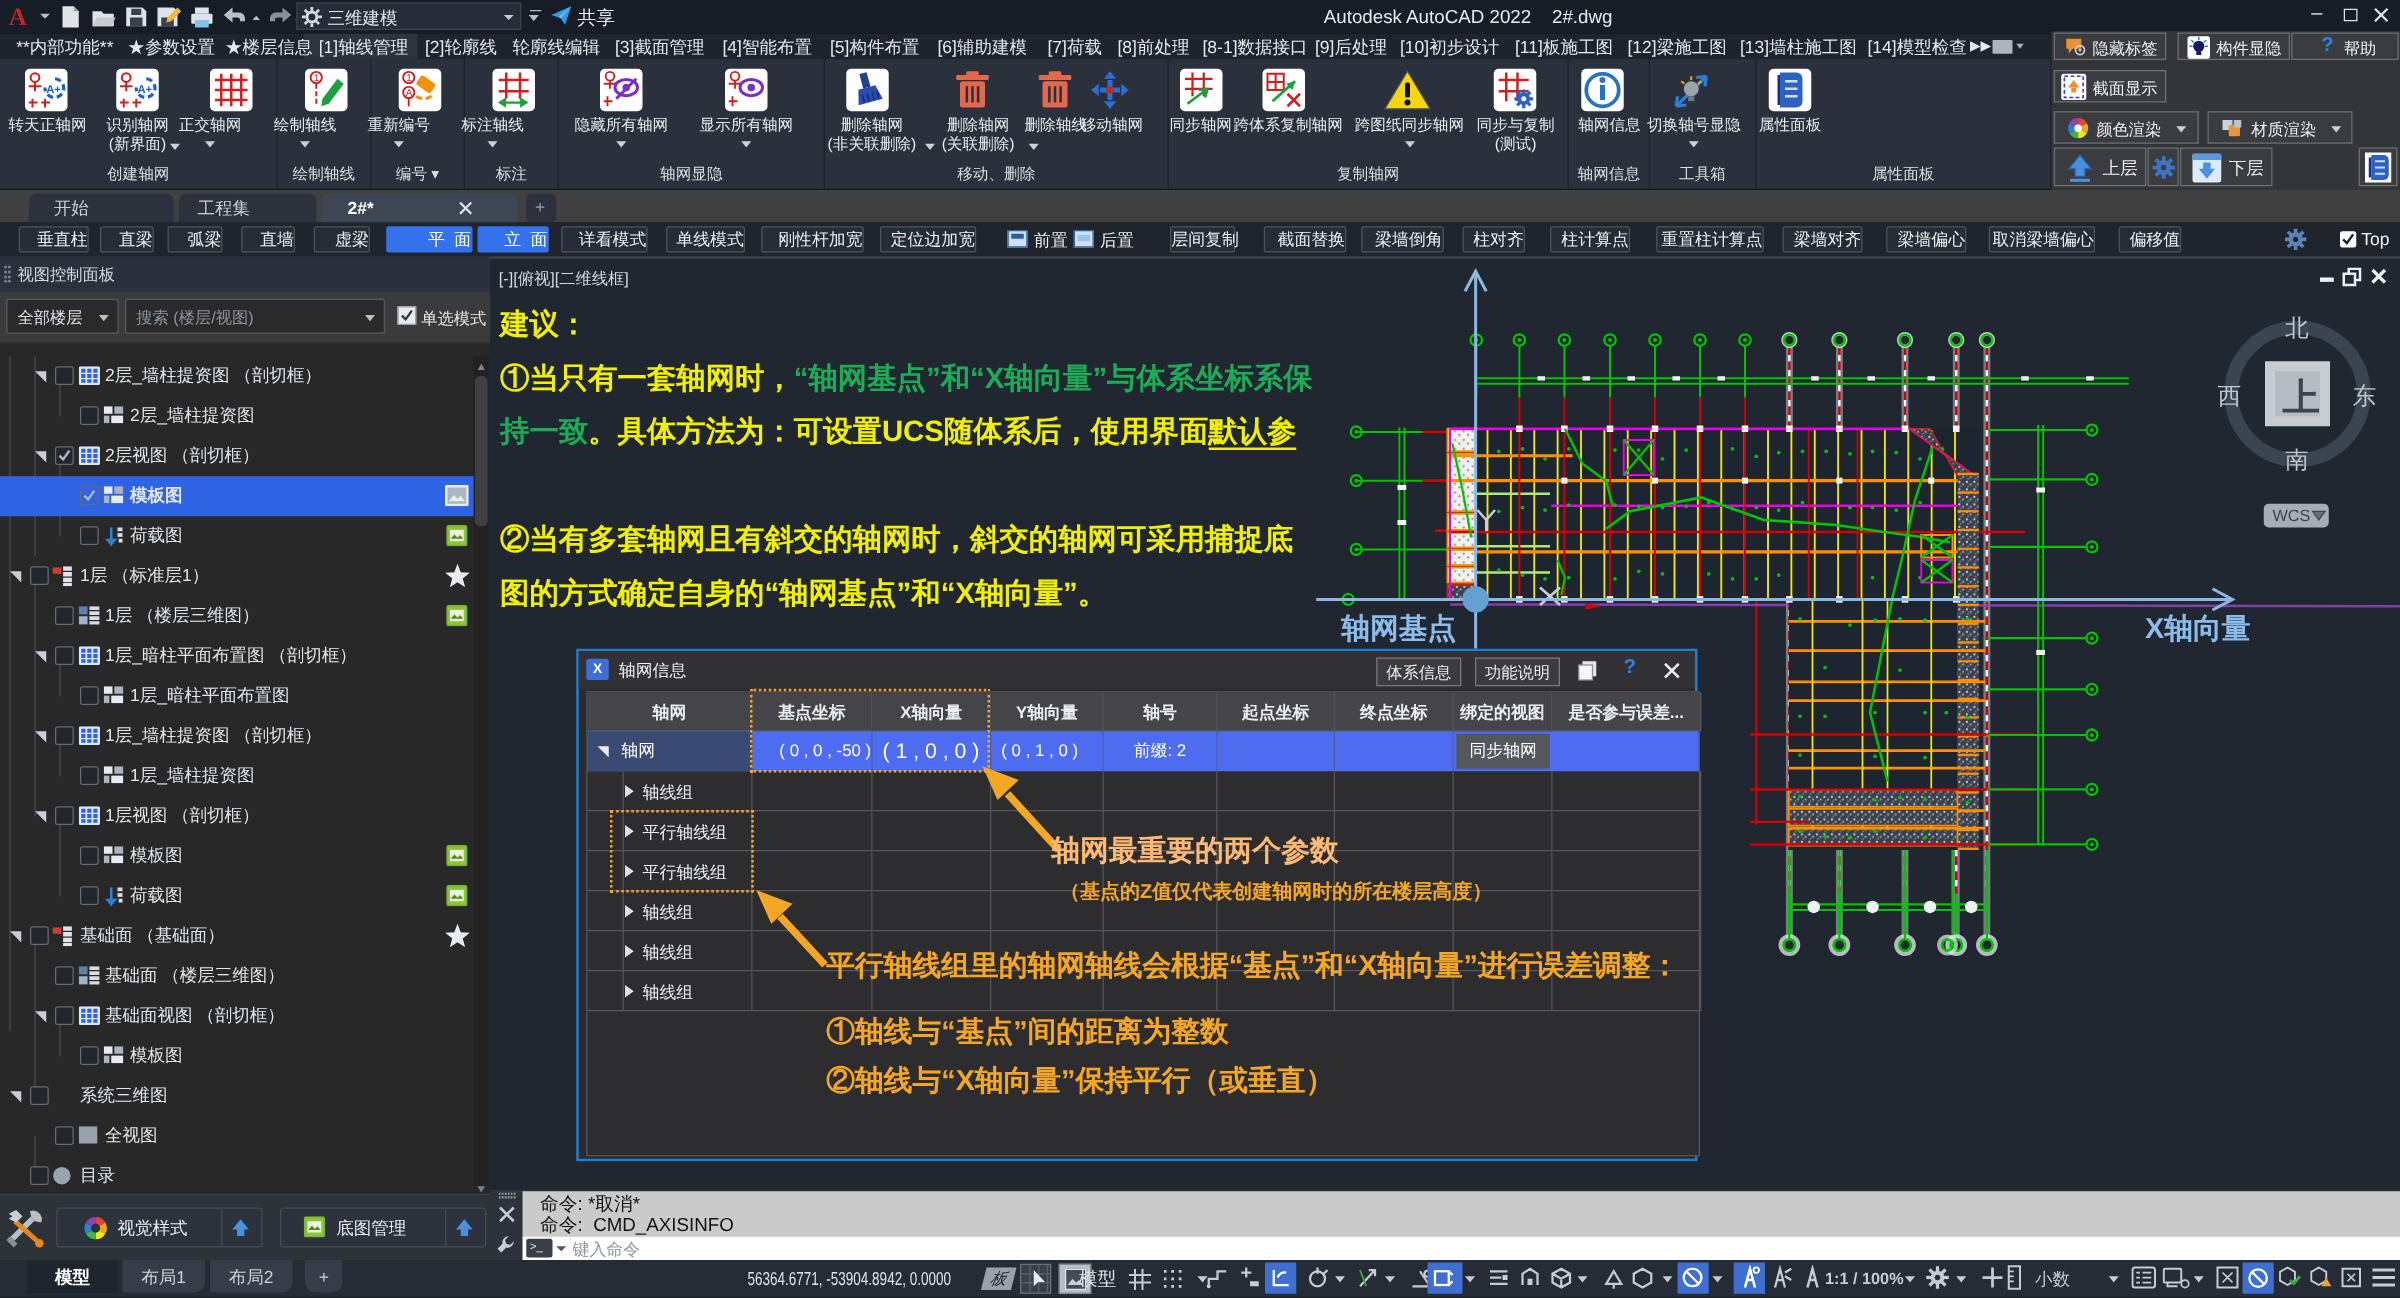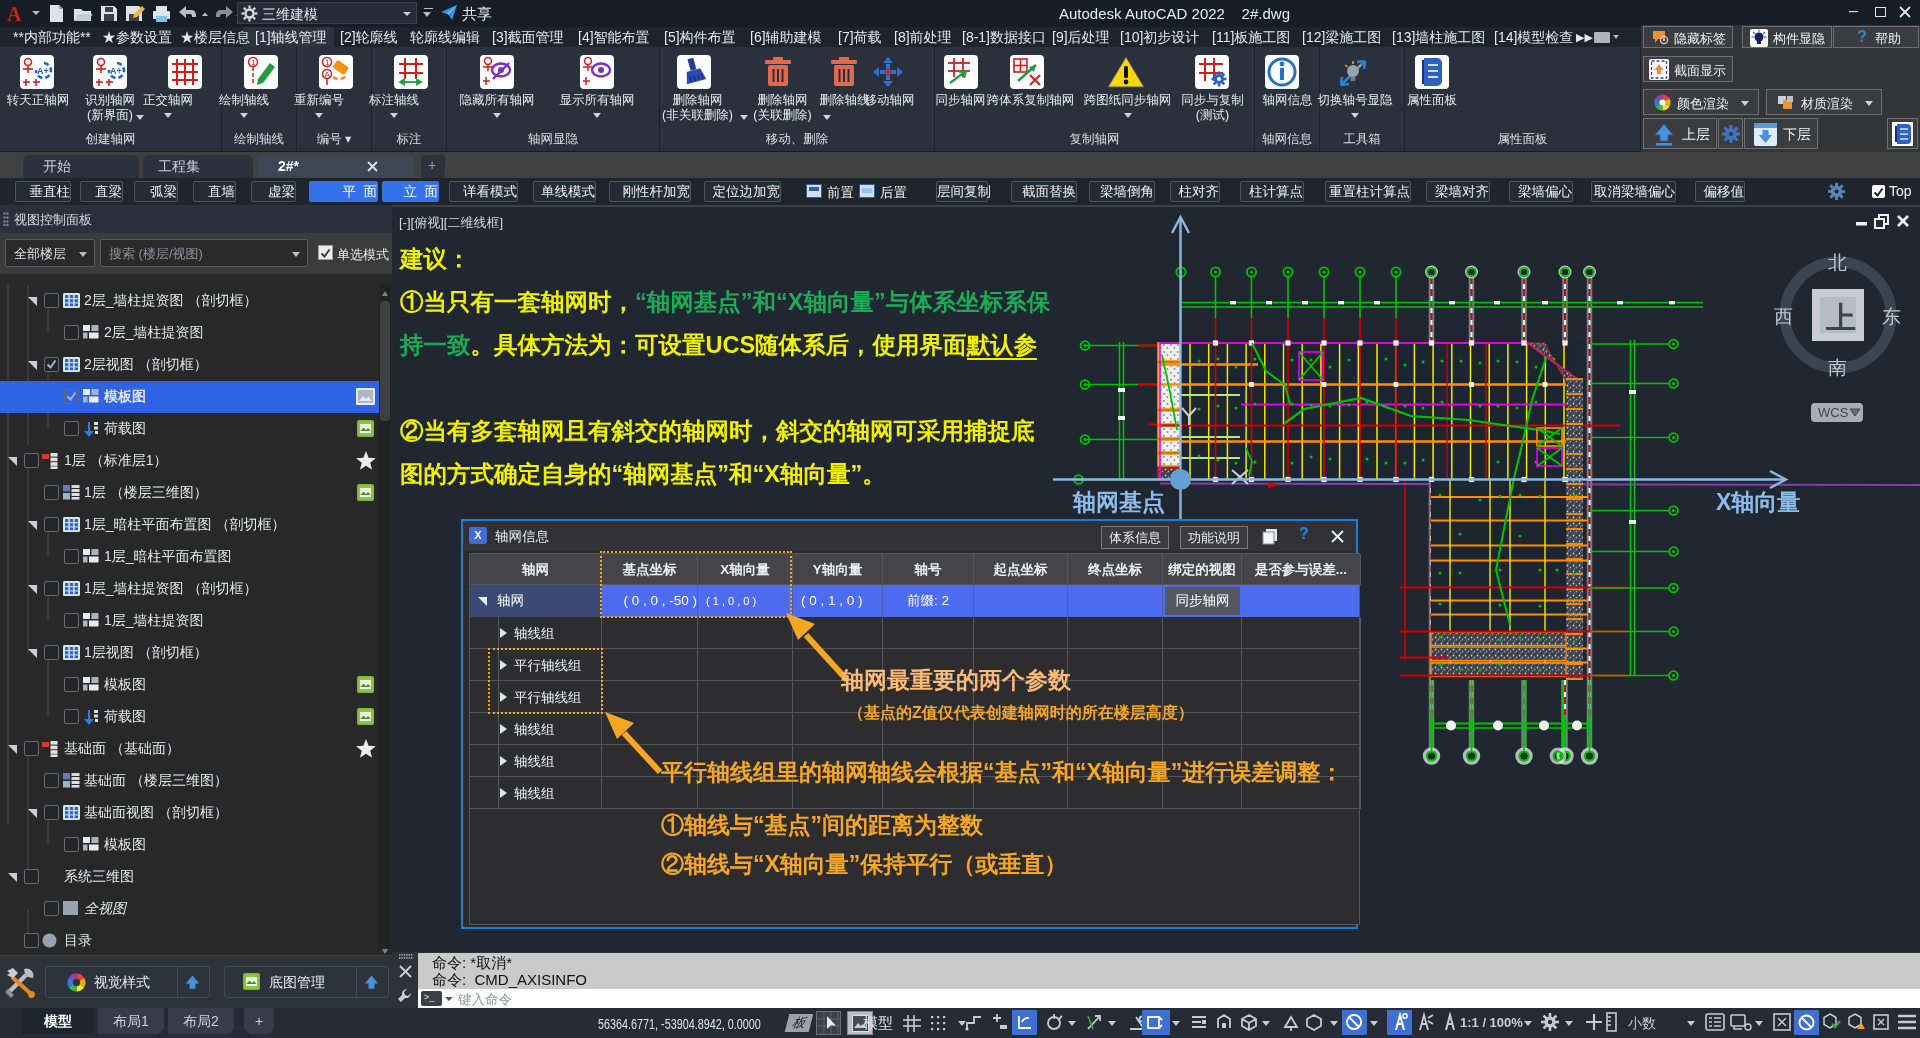--- a/index.html
+++ b/index.html
@@ -910,21 +910,21 @@
         <div class="trow" style="top:576px;width:379px">
           <div class="exp" style="left:8px"></div>
           <div class="cb" style="left:24px;background:#22262d"></div>
           <span class="lb" style="left:64px;">系统三维图</span>
         </div>
         <div class="trow" style="top:608px;width:379px">
           <div class="cb" style="left:44px;background:#22262d"></div>
           <div class="abs" style="left:63px;top:8px"><svg width="15" height="14" viewBox="0 0 15 14">
               <rect x="0" y="0" width="15" height="14" fill="#97a2ae"></rect>
             </svg></div>
-          <span class="lb" style="left:84px;font-style:italic;">全视图</span>
+          <span class="lb" style="left:84px;">全视图</span>
         </div>
         <div class="trow" style="top:640px;width:379px">
           <div class="cb" style="left:24px;background:#22262d"></div>
           <div class="abs" style="left:42px;top:8px"><svg width="15" height="15" viewBox="0 0 15 15">
               <circle cx="7.5" cy="7.5" r="7" fill="#9aa4b0"></circle>
             </svg></div>
           <span class="lb" style="left:64px;">目录</span>
         </div>
       </div>
       <div class="abs" style="left:379px;top:80px;width:12px;height:664px;background:#222223">
@@ -1398,21 +1398,21 @@
           <div class="dcell" style="left:504px;top:0;width:94px;height:31px;background:#454549;line-height:31px;text-align:center;font-weight:bold">起点坐标</div>
           <div class="dcell" style="left:598px;top:0;width:95px;height:31px;background:#454549;line-height:31px;text-align:center;font-weight:bold">终点坐标</div>
           <div class="dcell" style="left:693px;top:0;width:79px;height:31px;background:#454549;line-height:31px;text-align:center;font-weight:bold">绑定的视图</div>
           <div class="dcell" style="left:772px;top:0;width:119px;height:31px;background:#454549;line-height:31px;text-align:center;font-weight:bold">是否参与误差...</div>
           <div class="abs" style="left:0;top:31px;width:889px;height:32px;background:#4d6cf0"></div>
           <div class="abs" style="left:0;top:31px;width:132px;height:32px;background:#3a4a72;border-right:1px solid #55565c">
             <div class="abs" style="left:8px;top:12px;width:0;height:0;border-left:9px solid transparent;border-top:9px solid #e8ecf0"></div>
             <span class="abs" style="left:27px;top:7px;color:#fff;font-size:13.5px">轴网</span>
           </div>
           <div class="abs" style="left:132px;top:31px;width:96px;height:32px;color:#fff;font-size:13.5px;text-align:right;padding-left:8px;line-height:32px;border-right:1px solid rgba(85,86,92,0.55)">( 0 , 0 , -50 )</div>
-          <div class="abs" style="left:228px;top:31px;width:95px;height:32px;color:#fff;font-size:11px;text-align:left;padding-left:8px;line-height:32px;border-right:1px solid rgba(85,86,92,0.55)">( 1 , 0 , 0 )</div>
+          <div class="abs" style="left:228px;top:31px;width:95px;height:32px;color:#fff;font-size:17px;text-align:left;padding-left:8px;line-height:32px;border-right:1px solid rgba(85,86,92,0.55)">( 1 , 0 , 0 )</div>
           <div class="abs" style="left:323px;top:31px;width:90px;height:32px;color:#fff;font-size:13.5px;text-align:left;padding-left:8px;line-height:32px;border-right:1px solid rgba(85,86,92,0.55)">( 0 , 1 , 0 )</div>
           <div class="abs" style="left:413px;top:31px;width:91px;height:32px;color:#fff;font-size:13.5px;text-align:center;line-height:32px;border-right:1px solid rgba(85,86,92,0.55)">前缀: 2</div>
           <div class="abs" style="left:504px;top:31px;width:94px;height:32px;color:#fff;font-size:13.5px;text-align:center;line-height:32px;border-right:1px solid rgba(85,86,92,0.55)"></div>
           <div class="abs" style="left:598px;top:31px;width:95px;height:32px;color:#fff;font-size:13.5px;text-align:center;line-height:32px;border-right:1px solid rgba(85,86,92,0.55)"></div>
           <div class="abs" style="left:695px;top:33px;width:75px;height:28px;background:#54575d;color:#fff;font-size:13.5px;text-align:center;line-height:28px">同步轴网</div>
           <div class="dcell" style="left:0;top:63px;width:132px;height:32px">
             <div class="abs" style="left:30px;top:11px;width:0;height:0;border-top:5.5px solid transparent;border-bottom:5.5px solid transparent;border-left:7px solid #dfe3e8"></div>
             <span class="abs" style="left:44px;top:8px;font-size:13.5px">轴线组</span>
           </div>
           <div class="abs" style="left:28px;top:63px;width:1px;height:32px;background:#55565c"></div>

